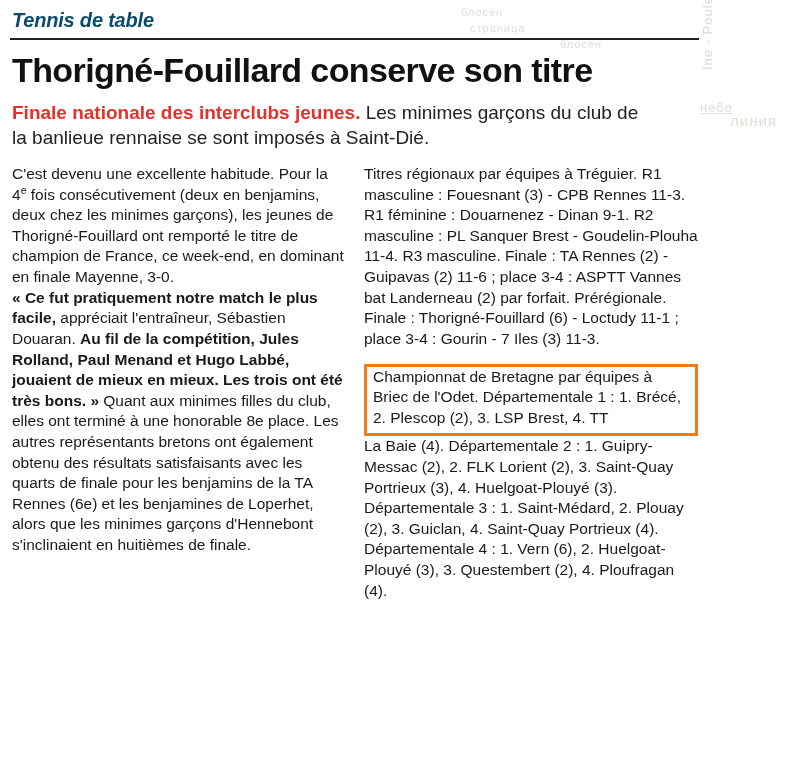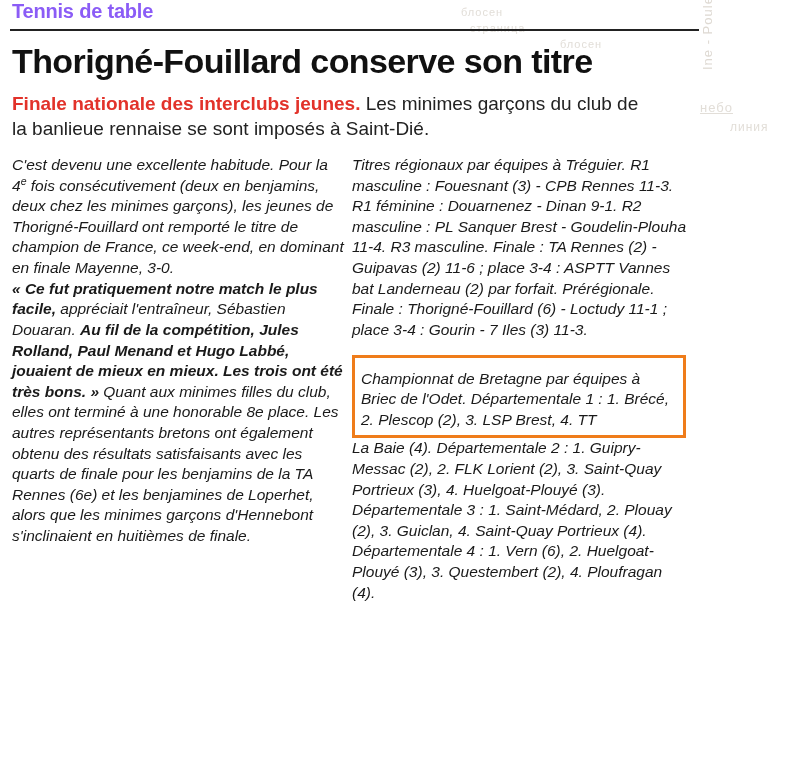--- a/index.html
+++ b/index.html
@@ -21,21 +21,21 @@
     position: absolute;
     color: #e2ded8;
     font-family: "Liberation Sans", sans-serif;
     user-select: none;
     pointer-events: none;
   }
   .bleed-1 { top: 6px; left: 420px; font-size: 11px; letter-spacing: 1px; margin-left: 41px; }
   .bleed-2 { top: 22px; left: 470px; font-size: 11px; letter-spacing: 1px; }
   .bleed-3 { top: 38px; left: 560px; font-size: 11px; letter-spacing: 1px; }
   .bleed-4 { top: 100px; left: 700px; font-size: 13px; letter-spacing: 1px; text-decoration: underline; }
-  .bleed-5 { top: 120px; left: 730px; font-size: 12px; letter-spacing: 1px; }
+  .bleed-5 { top: 112px; left: 730px; font-size: 15px; letter-spacing: 1px; }
   .bleed-rot {
     position: absolute;
     top: 70px;
     left: 700px;
     font-size: 13px;
     color: #ded9d2;
     transform: rotate(-90deg);
     transform-origin: left top;
     white-space: nowrap;
     letter-spacing: 1px;
@@ -47,23 +47,24 @@
     position: absolute;
     left: 10px;
     top: 0;
     width: 700px;
     height: 640px;
   }
 
   .rubrique {
     font-size: 20px;
     font-weight: bold;
-    color: #8b5cf6;
-    padding: 0 0 6px 2px;
+    color: #0c4a6e;
+    padding: 9px 0 6px 2px;
     letter-spacing: -0.2px;
+    font-style: italic;
   }
   .rubrique-rule {
     border-bottom: 2px solid #222;
     width: 689px;
     margin-bottom: 12px;
   }
 
   .headline {
     font-size: 34px;
     font-weight: bold;
@@ -80,39 +81,38 @@
     color: #222;
     max-width: 640px;
   }
   .chapeau .lead-red {
     color: #e2322a;
     font-weight: bold;
   }
 
   .cols {
     display: flex;
-    gap: 6px;
+    gap: 18px;
     margin-left: 2px;
-    font-style: italic;
   }
   .col {
     width: 334px;
     font-size: 15.5px;
     line-height: 1.33;
     color: #1a1a1a;
     text-align: left;
   }
   .col p {
     margin: 0 0 0 0;
   }
   .b { font-weight: bold; }
 
   .boxed {
     border: 3px solid #ef7c1a;
-    padding: 11px 6px 5px 6px;
+    padding: 0 6px 5px 6px;
     margin: 14px 0 0 0;
     box-sizing: border-box;
   }
   .after-box {
     margin-top: 2px;
   }
   sup {
     font-size: 0.68em;
     vertical-align: super;
     line-height: 0;

